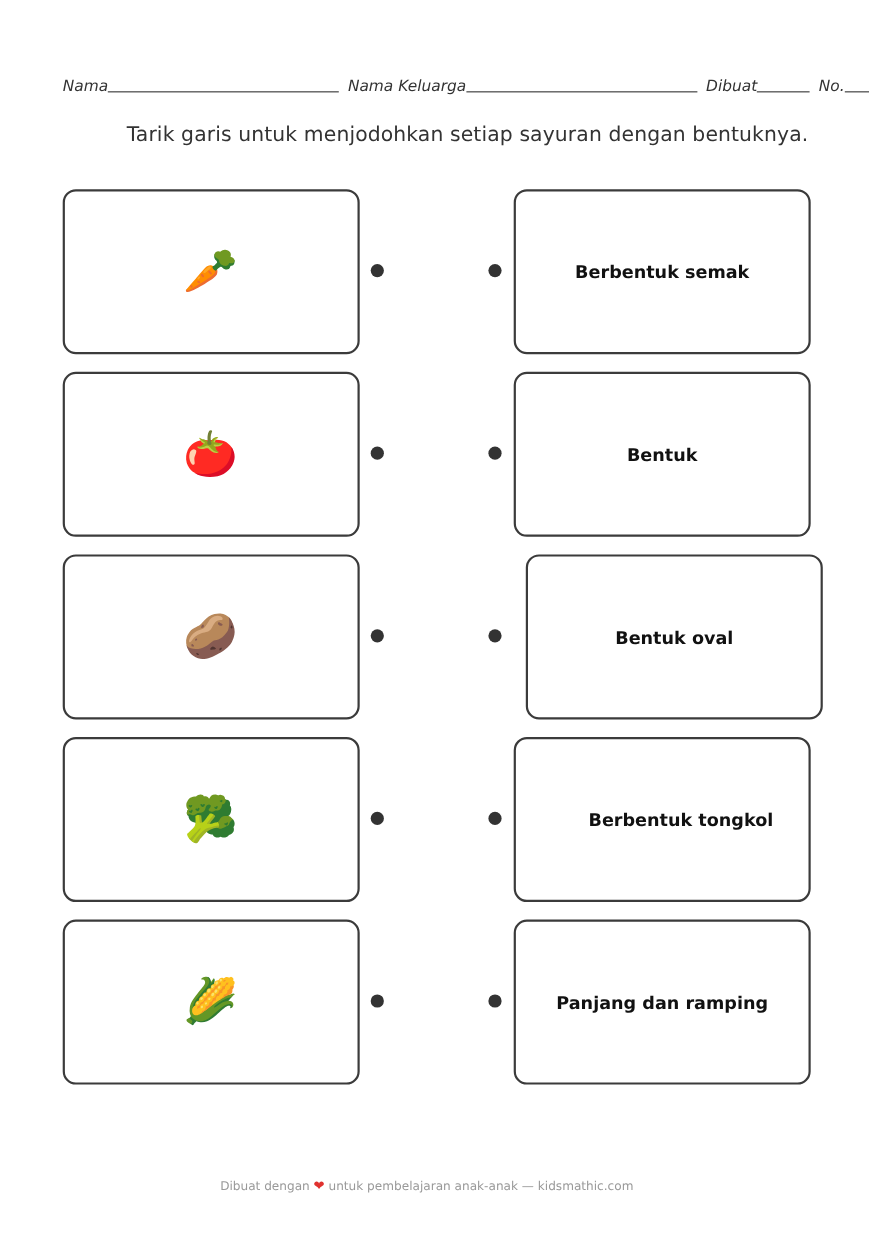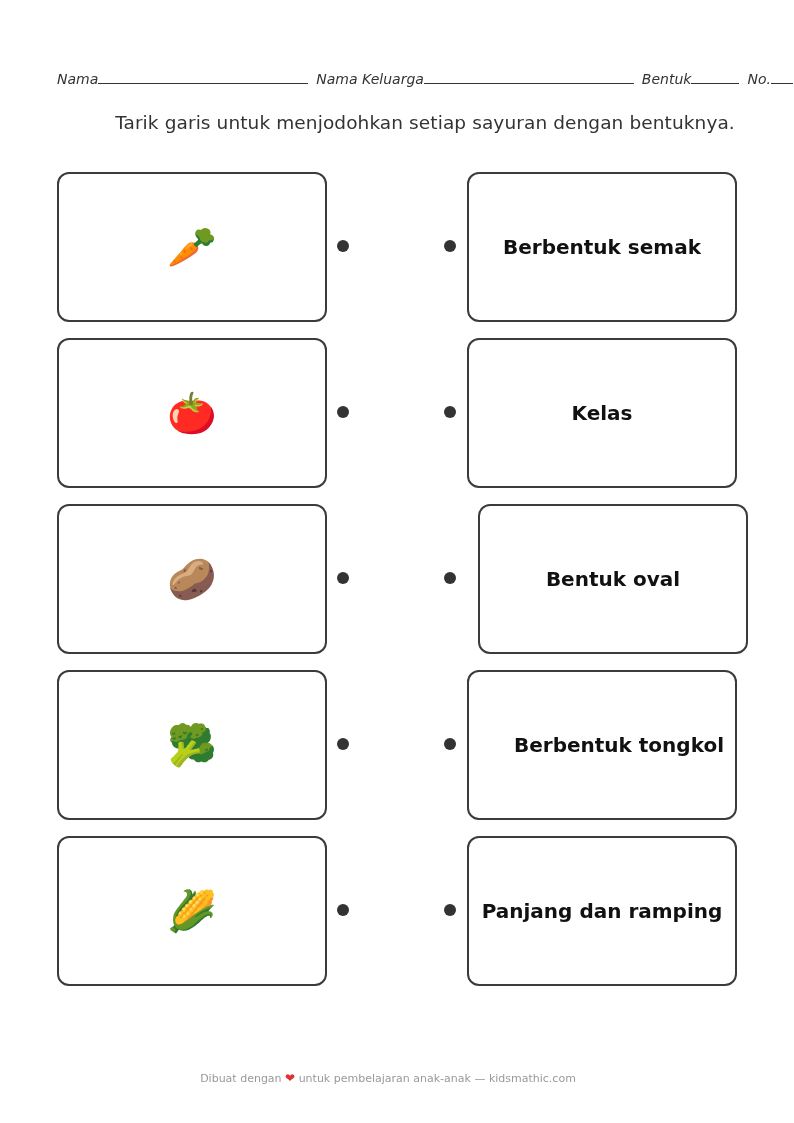--- a/index.html
+++ b/index.html
@@ -59,21 +59,21 @@
       justify-content: center;
     }
     .card.left { left: 57px; width: 270px; height: 150px; }
     .card.right { left: 467px; width: 270px; height: 150px; }
     .emoji {
       font-size: 40px;
       line-height: 1;
     }
     .shape-label {
       font-weight: bold;
-      font-size: 20px;
+      font-size: 16px;
       color: #111111;
       text-align: right;
       padding: 0 10px;
     }
     .dot {
       position: absolute;
       width: 12px;
       height: 12px;
       border-radius: 50%;
       background: #333333;
@@ -95,21 +95,21 @@
 </head>
 <body>
 
 <div class="header-line">
   <span class="field-label">Nama</span>
   <span class="field-blank" style="width:210px;"></span>
   <span style="width:8px;display:inline-block;"></span>
   <span class="field-label">Nama Keluarga</span>
   <span class="field-blank" style="width:210px;"></span>
   <span style="width:8px;display:inline-block;"></span>
-  <span class="field-label">Bentuk</span>
+  <span class="field-label">Dibuat</span>
   <span class="field-blank" style="width:48px;"></span>
   <span style="width:8px;display:inline-block;"></span>
   <span class="field-label">No.</span>
   <span class="field-blank" style="width:22px;"></span>
 </div>
 
 <div class="instructions">Tarik garis untuk menjodohkan setiap sayuran dengan bentuknya.</div>
 
 <div class="card left" style="top:172px;">
   <span class="emoji">🥕</span>
@@ -119,21 +119,21 @@
 <div class="card right" style="top:172px;">
   <span class="shape-label">Berbentuk semak</span>
 </div>
 
 <div class="card left" style="top:338px;">
   <span class="emoji">🍅</span>
 </div>
 <div class="dot" style="top:406px;left:337px;"></div>
 <div class="dot" style="top:406px;left:444px;"></div>
 <div class="card right" style="top:338px;">
-  <span class="shape-label">Kelas</span>
+  <span class="shape-label">Bentuk</span>
 </div>
 
 <div class="card left" style="top:504px;">
   <span class="emoji">🥔</span>
 </div>
 <div class="dot" style="top:572px;left:337px;"></div>
 <div class="dot" style="top:572px;left:444px;"></div>
 <div class="card right" style="top:504px;margin-left:11px;">
   <span class="shape-label">Bentuk oval</span>
 </div>

